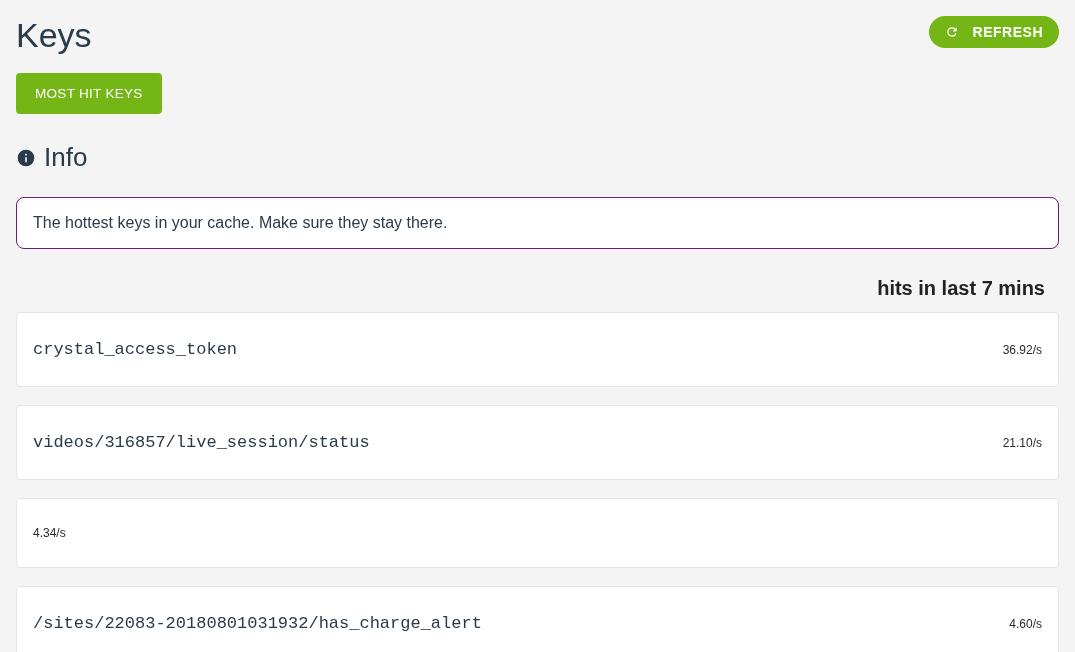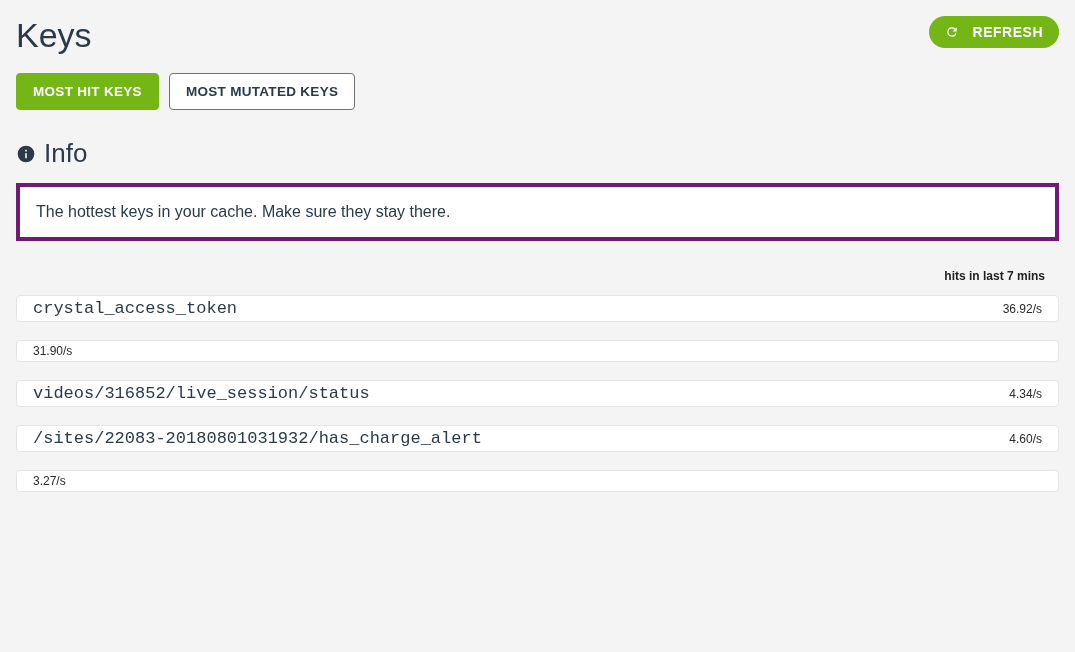--- a/index.html
+++ b/index.html
@@ -45,70 +45,70 @@
       height: 14px;
     }
     .tabs {
       display: flex;
       gap: 10px;
       margin-bottom: 28px;
     }
     .tab {
       padding: 10px 16px;
       font-size: 13.5px;
-      font-weight: 700;
+      font-weight: 400;
       letter-spacing: 0.3px;
       border-radius: 4px;
       cursor: pointer;
       background: #fff;
       color: #2a3a4a;
-      border: 1px solid #737373;
+      border: 3px solid #737373;
     }
     .tab.active {
       background: #73b615;
       color: #fff;
       border-color: #73b615;
     }
     .info-heading {
       display: flex;
       align-items: center;
       gap: 8px;
-      margin-bottom: 14px;
+      margin-bottom: 24px;
     }
     .info-heading .info-label {
       font-size: 26px;
       font-weight: 300;
       color: #2a3a4a;
     }
     .info-icon {
       width: 20px;
       height: 20px;
       color: #2a3a4a;
     }
     .info-box {
       background: #fff;
-      border: 4px solid #701a75;
-      border-radius: 0;
+      border: 1px solid #701a75;
+      border-radius: 8px;
       padding: 16px;
       font-size: 16px;
       color: #2a3a4a;
       margin-bottom: 22px;
     }
     .list-header {
       text-align: right;
-      font-size: 12px;
+      font-size: 20px;
       font-weight: 700;
       color: #222;
       padding: 6px 14px 12px 14px;
     }
     .key-row {
       background: #fff;
       border: 1px solid #e5e5e5;
       border-radius: 4px;
-      padding: 3px 16px;
+      padding: 27px 16px;
       display: flex;
       justify-content: space-between;
       align-items: center;
       margin-bottom: 18px;
     }
     .key-name {
       font-family: "Menlo", "Consolas", "Courier New", monospace;
       font-size: 17px;
       color: #2a3a4a;
     }
@@ -129,23 +129,20 @@
       </svg>
     </span>
     <span>REFRESH</span>
   </button>
 </div>
 
 <div class="tabs">
   <div class="tab active">
     <span>MOST HIT KEYS</span>
   </div>
-  <div class="tab">
-    <span>MOST MUTATED KEYS</span>
-  </div>
 </div>
 
 <div class="info-heading">
   <span class="info-icon">
     <svg viewBox="0 0 24 24" fill="currentColor" width="20" height="20">
       <path d="M12 2a10 10 0 1 0 0 20 10 10 0 0 0 0-20zm1 15h-2v-6h2v6zm0-8h-2V7h2v2z"></path>
     </svg>
   </span>
   <span class="info-label">Info</span>
 </div>
@@ -154,24 +151,24 @@
   <span>The hottest keys in your cache. Make sure they stay there.</span>
 </div>
 
 <div class="list-header">hits in last 7 mins</div>
 
 <div class="key-row">
   <span class="key-name">crystal_access_token</span>
   <span class="key-value">36.92/s</span>
 </div>
 <div class="key-row">
-  <span class="key-value">31.90/s</span>
+  <span class="key-name">videos/316857/live_session/status</span>
+  <span class="key-value">21.10/s</span>
 </div>
 <div class="key-row">
-  <span class="key-name">videos/316852/live_session/status</span>
   <span class="key-value">4.34/s</span>
 </div>
 <div class="key-row">
   <span class="key-name">/sites/22083-20180801031932/has_charge_alert</span>
   <span class="key-value">4.60/s</span>
 </div>
 <div class="key-row">
   <span class="key-value">3.27/s</span>
 </div>
 

